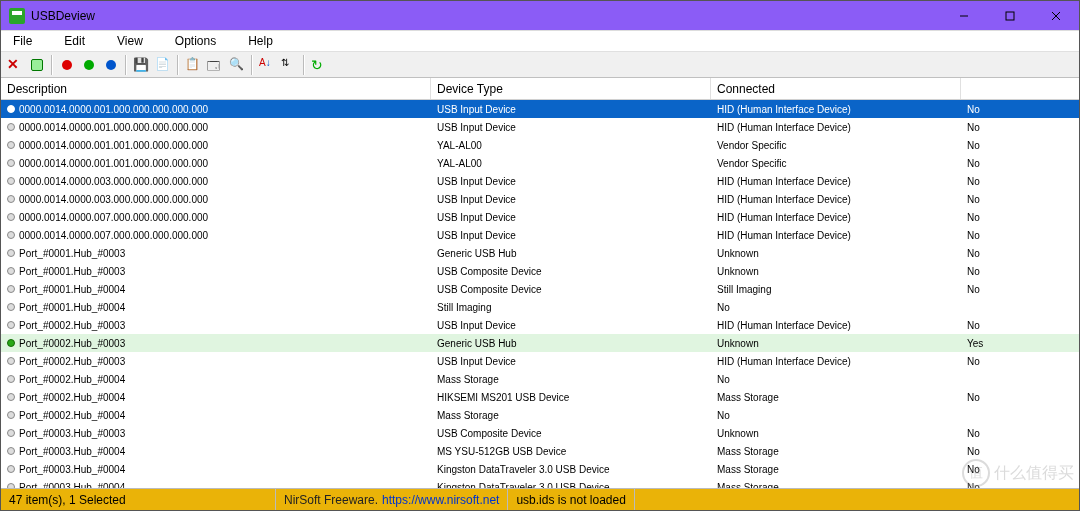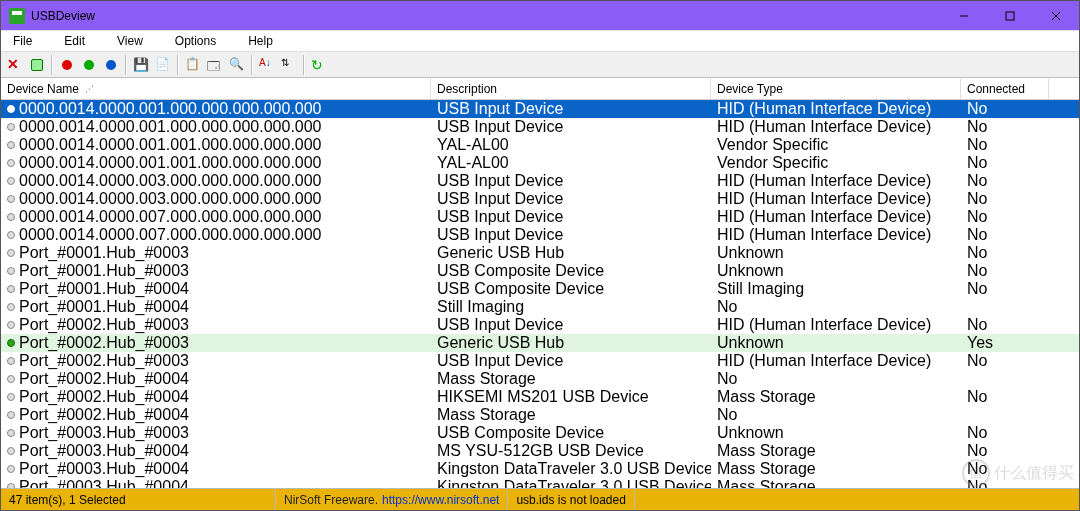--- a/index.html
+++ b/index.html
@@ -109,21 +109,21 @@
   }
   .th .sortglyph { margin-left:6px; font-size:9px; color:#666;}
 
   .tablebody {
     flex:1; overflow-y: scroll; overflow-x:hidden;
   }
   .row {
     display: grid;
     grid-template-columns: 430px 280px 250px 88px;
     height: 18px;
-    font-size: 16px;
+    font-size: 10px;
     align-items: center;
   }
   .row > div {
     padding: 0 6px;
     white-space: nowrap;
     overflow: hidden;
     text-overflow: clip;
   }
   .row.selected {
     background: #0a64c8;
@@ -256,24 +256,20 @@
     </div>
   <span class="tsep"></span>
   <div class="tbtn">
       <span class="ic" style="color:#0a0;font-size:14px;">↻</span>
     </div>
 </div>
 
 <div class="tablewrap">
   <div class="tablehead">
     <div class="th">
-        <span>Device Name</span>
-        <span class="sortglyph">⋰</span>
-      </div>
-    <div class="th">
         <span>Description</span>
       </div>
     <div class="th">
         <span>Device Type</span>
       </div>
     <div class="th">
         <span>Connected</span>
       </div>
   </div>
   <div class="tablebody" id="tbody">

